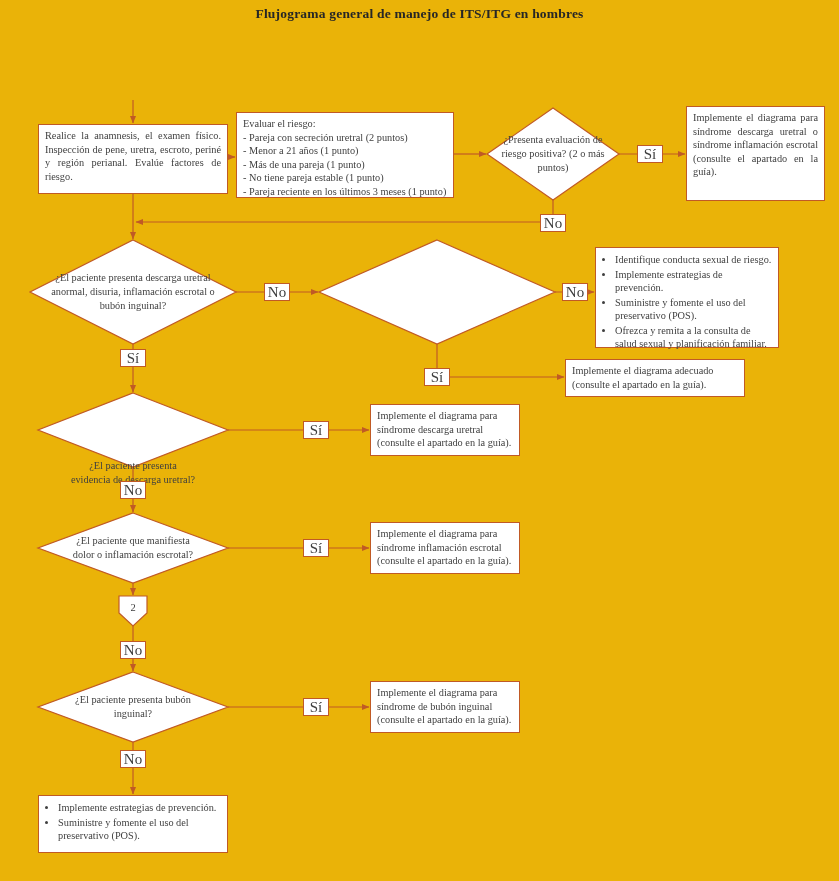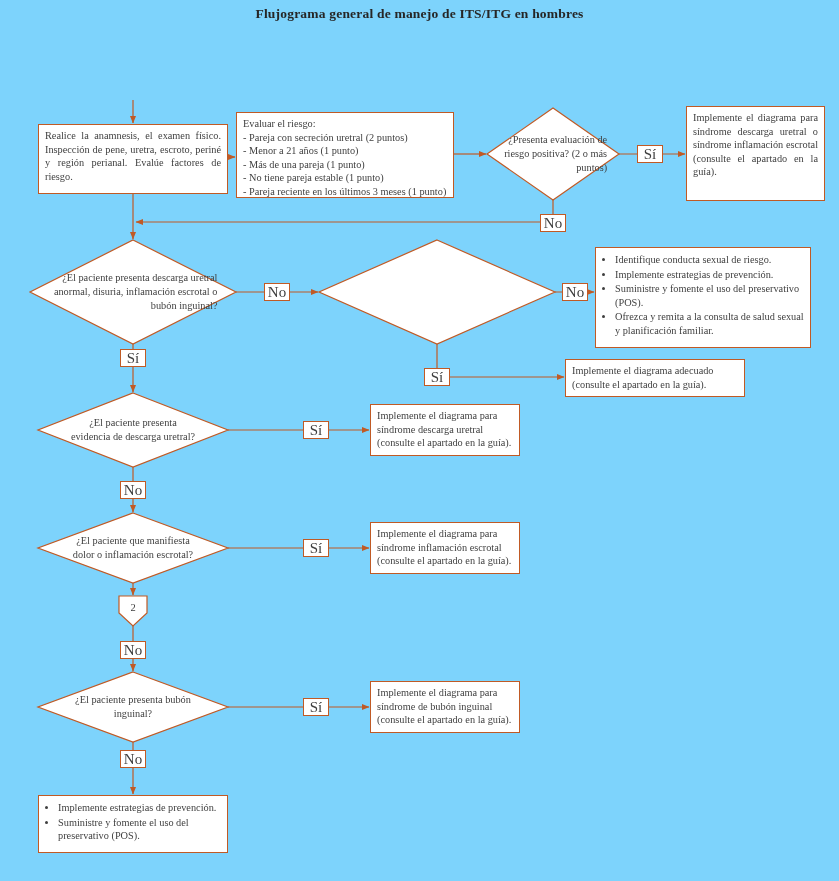--- a/index.html
+++ b/index.html
@@ -1,24 +1,24 @@
 <!DOCTYPE html>
 <html><head>
 <meta charset="utf-8">
 <style>
   :root { --accent:#c05a25; --ink:#3f3f3f; }
   * { box-sizing:border-box; }
   body { margin:0; background:#ffffff; font-family:"Liberation Serif", serif; color:var(--ink); }
-  .canvas { position:relative; width:839px; height:881px; background:#7dd3fc; overflow:hidden; }
+  .canvas { position:relative; width:839px; height:881px; background:#eab308; overflow:hidden; }
   .title { position:absolute; top:6px; left:0; width:100%; text-align:center; font-weight:bold; font-size:13.5px; color:#262626; letter-spacing:.2px; }
   .svg-layer { position:absolute; left:0; top:0; width:839px; height:881px; pointer-events:none; }
   .box { position:absolute; border:1px solid var(--accent); background:#fff; font-size:10.3px; line-height:1.32; padding:4px 6px; }
   .justify { text-align:justify; }
   .dtext { position:absolute; display:flex; align-items:center; justify-content:center; text-align:center; font-size:10.3px; line-height:1.35; }
-  .dtext .inner { width:82%;text-align:right; }
+  .dtext .inner { width:82%; }
   .dtext .narrow { width:66%; }
   .tag { position:absolute; width:26px; height:18px; border:1px solid var(--accent); background:#fff; font-size:15px; display:flex; align-items:center; justify-content:center; }
   .conn-label { position:absolute; display:flex; align-items:center; justify-content:center; font-size:10.5px; }
   ul.blist { margin:0; padding-left:13px; list-style:disc; }
   ul.blist li { margin:1px 0; }
 </style>
 </head>
 <body>
 
 <div class="canvas">
@@ -68,21 +68,21 @@
     <div>Evaluar el riesgo:</div>
     <div>- Pareja con secreción uretral (2 puntos)</div>
     <div>- Menor a 21 años (1 punto)</div>
     <div>- Más de una pareja (1 punto)</div>
     <div>- No tiene pareja estable (1 punto)</div>
     <div>- Pareja reciente en los últimos 3 meses (1 punto)</div>
   </div>
 
   <div class="box justify" style="left:686px; top:106px; width:139px; height:95px;">Implemente el diagrama para síndrome descarga uretral o síndrome inflamación escrotal (consulte el apartado en la guía).</div>
 
-  <div class="box" style="left:595px; top:247px; width:216px; height:101px;">
+  <div class="box" style="left:595px; top:247px; width:184px; height:101px;">
     <ul class="blist">
       <li>Identifique conducta sexual de riesgo.</li>
       <li>Implemente estrategias de prevención.</li>
       <li>Suministre y fomente el uso del preservativo (POS).</li>
       <li>Ofrezca y remita a la consulta de salud sexual y planificación familiar.</li>
     </ul>
   </div>
 
   <div class="box" style="left:565px; top:359px; width:180px; height:38px;">Implemente el diagrama adecuado (consulte el apartado en la guía).</div>
 
@@ -101,21 +101,21 @@
 
   <div class="dtext" style="left:487px; top:108px; width:132px; height:92px;">
     <div class="inner">¿Presenta evaluación de riesgo positiva? (2 o más puntos)</div>
   </div>
 
   <div class="dtext" style="left:30px; top:240px; width:206px; height:104px;">
     <div class="inner">¿El paciente presenta descarga uretral anormal, disuria, inflamación escrotal o bubón inguinal?</div>
   </div>
 
 
-  <div class="dtext" style="left:38px; top:393px; width:190px; height:74px;">
+  <div class="dtext" style="left:38px; top:413px; width:190px; height:74px;align-items:flex-end;">
     <div class="narrow">¿El paciente presenta evidencia de descarga uretral?</div>
   </div>
 
   <div class="dtext" style="left:38px; top:513px; width:190px; height:70px;">
     <div class="narrow">¿El paciente que manifiesta dolor o inflamación escrotal?</div>
   </div>
 
   <div class="dtext" style="left:38px; top:672px; width:190px; height:70px;">
     <div class="narrow">¿El paciente presenta bubón inguinal?</div>
   </div>

